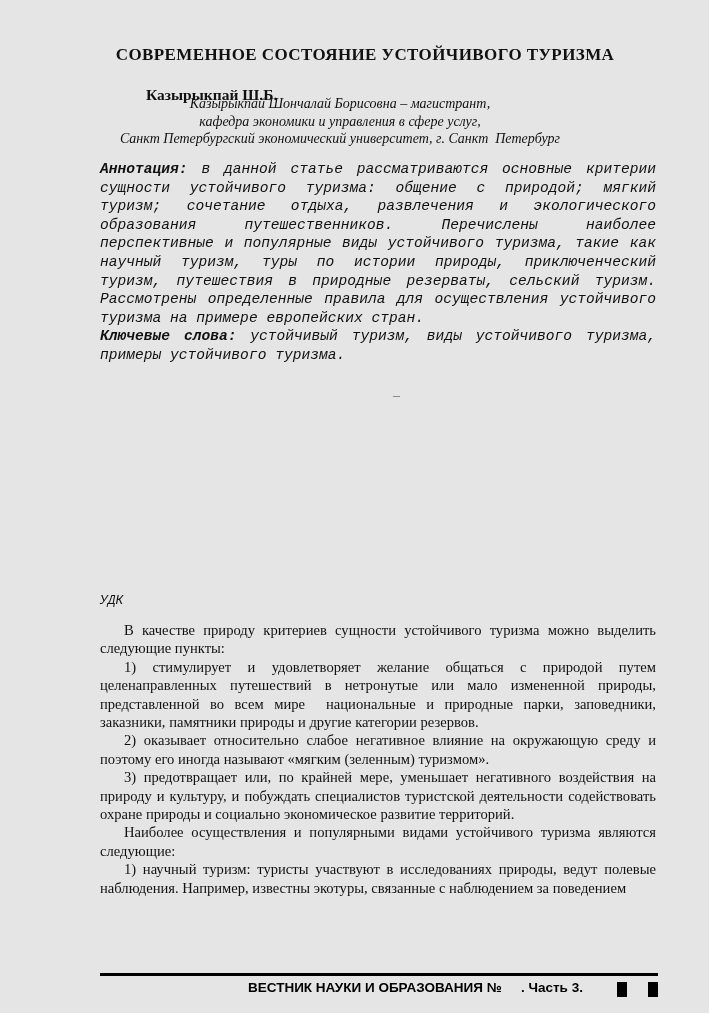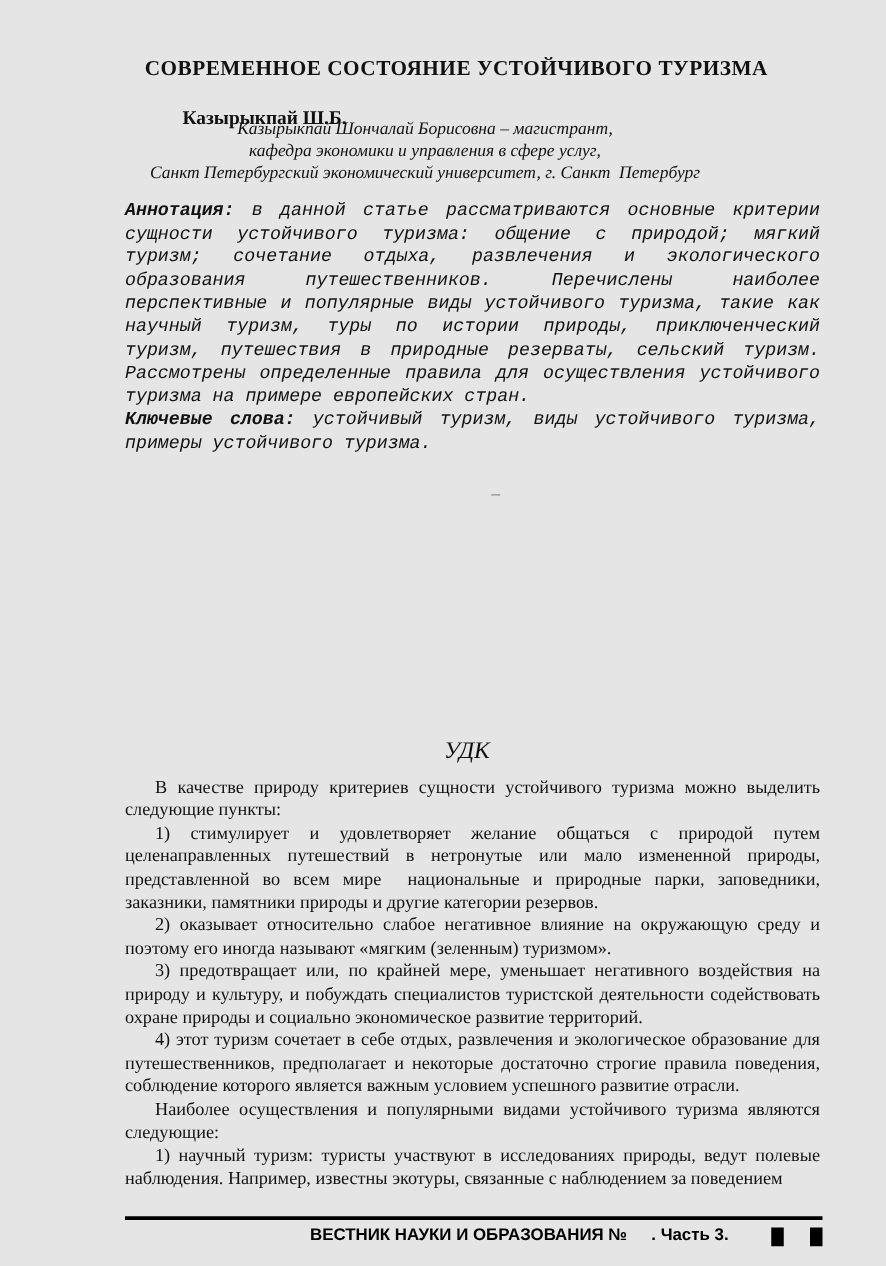--- a/index.html
+++ b/index.html
@@ -74,24 +74,25 @@
     text-align: center;
     font-size: 14px;
     color: #6e6e6e;
     line-height: 18px;
   }
   .udk {
     position: absolute;
     top: 592px;
     left: 100px;
     width: 547px;
-    text-align: center;
+    text-align: left;
     font-style: italic;
-    font-size: 19px;
+    font-size: 13px;
     line-height: 18px;
+    font-family: Liberation Mono, monospace;
   }
   
   .body-text {
     position: absolute;
     top: 621px;
     left: 100px;
     width: 556px;
     font-size: 14.6px;
     line-height: 18.4px;
     text-align: justify;
@@ -153,21 +154,20 @@
 
   <div class="separator-dash">–</div>
 
   <div class="udk">УДК</div>
 
   <div class="body-text">
     <p>В качестве природу критериев сущности устойчивого туризма можно выделить следующие пункты:</p>
     <p>1) стимулирует и удовлетворяет желание общаться с природой путем целенаправленных путешествий в нетронутые или мало измененной природы, представленной во всем мире &nbsp;национальные и природные парки, заповедники, заказники, памятники природы и другие категории резервов.</p>
     <p>2) оказывает относительно слабое негативное влияние на окружающую среду и поэтому его иногда называют «мягким (зеленным) туризмом».</p>
     <p>3) предотвращает или, по крайней мере, уменьшает негативного воздействия на природу и культуру, и побуждать специалистов туристской деятельности содействовать охране природы и социально экономическое развитие территорий.</p>
-    <p>4) этот туризм сочетает в себе отдых, развлечения и экологическое образование для путешественников, предполагает и некоторые достаточно строгие правила поведения, соблюдение которого является важным условием успешного развитие отрасли.</p>
     <p>Наиболее осуществления и популярными видами устойчивого туризма являются следующие:</p>
     <p>1) научный туризм: туристы участвуют в исследованиях природы, ведут полевые наблюдения. Например, известны экотуры, связанные с наблюдением за поведением</p>
   </div>
 
   <div class="footer-rule"></div>
   <div class="footer">
     <span class="footer-journal">ВЕСТНИК НАУКИ И ОБРАЗОВАНИЯ №</span>
     <span class="footer-part">. Часть 3.</span>
     <span class="redacted-block b1"></span>
     <span class="redacted-block b2"></span>

